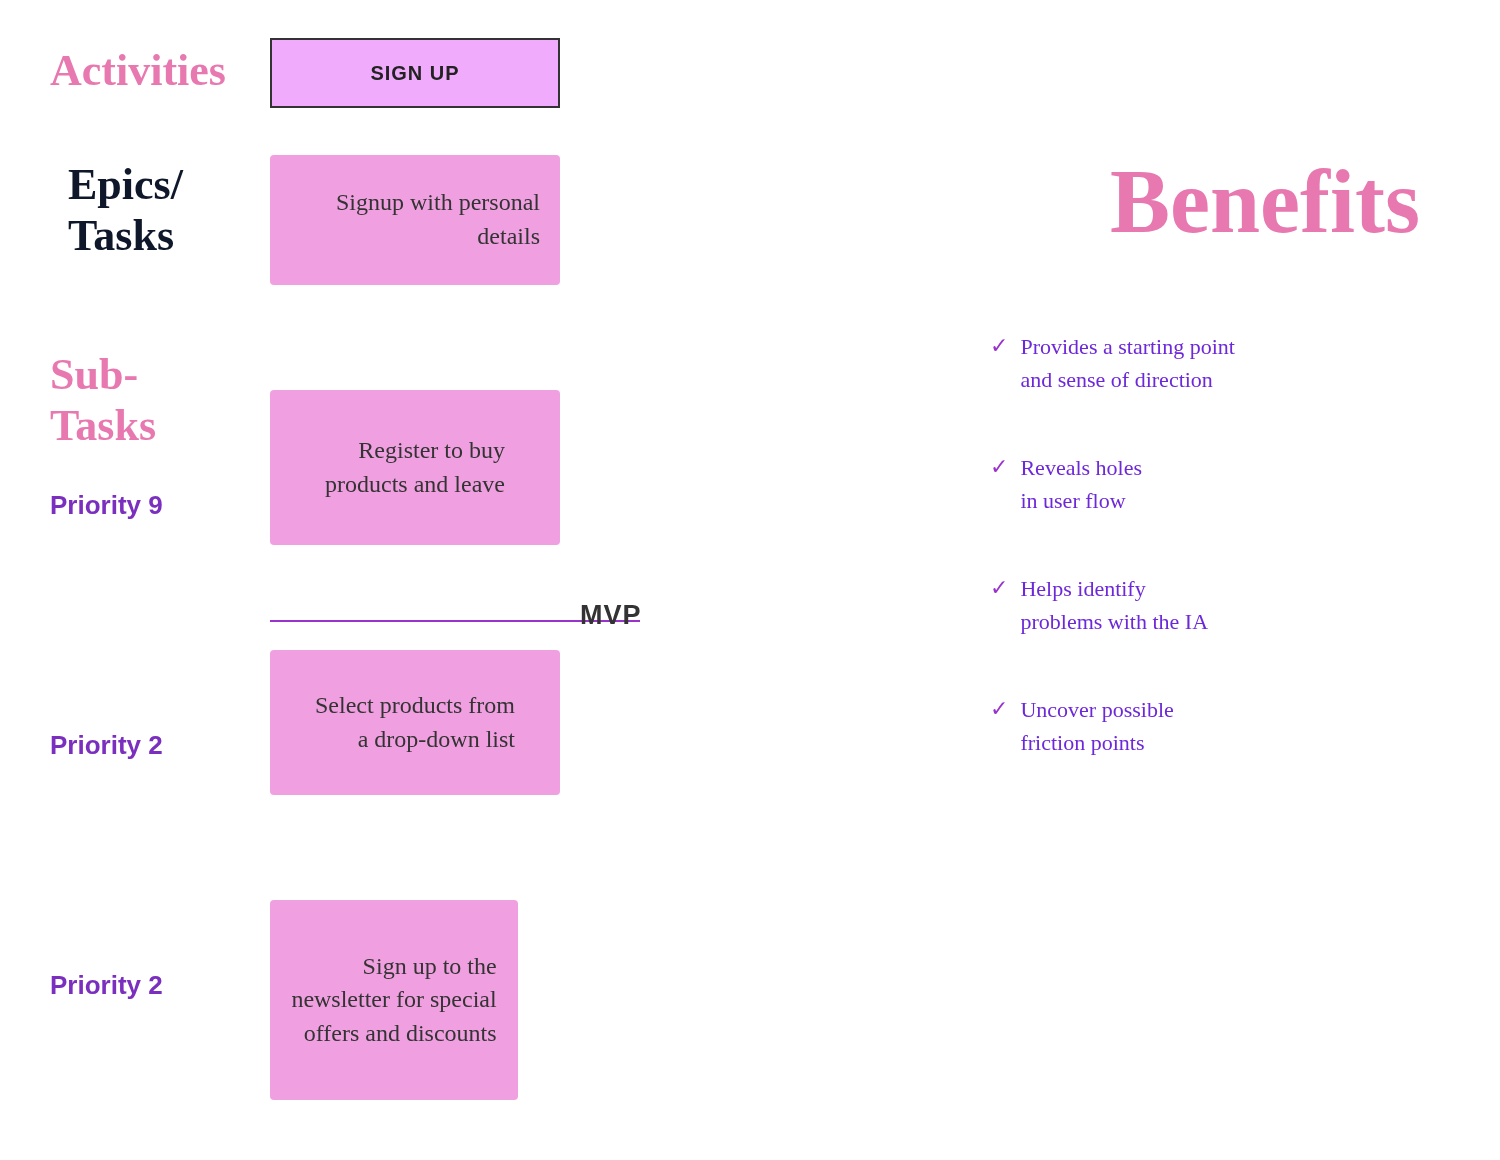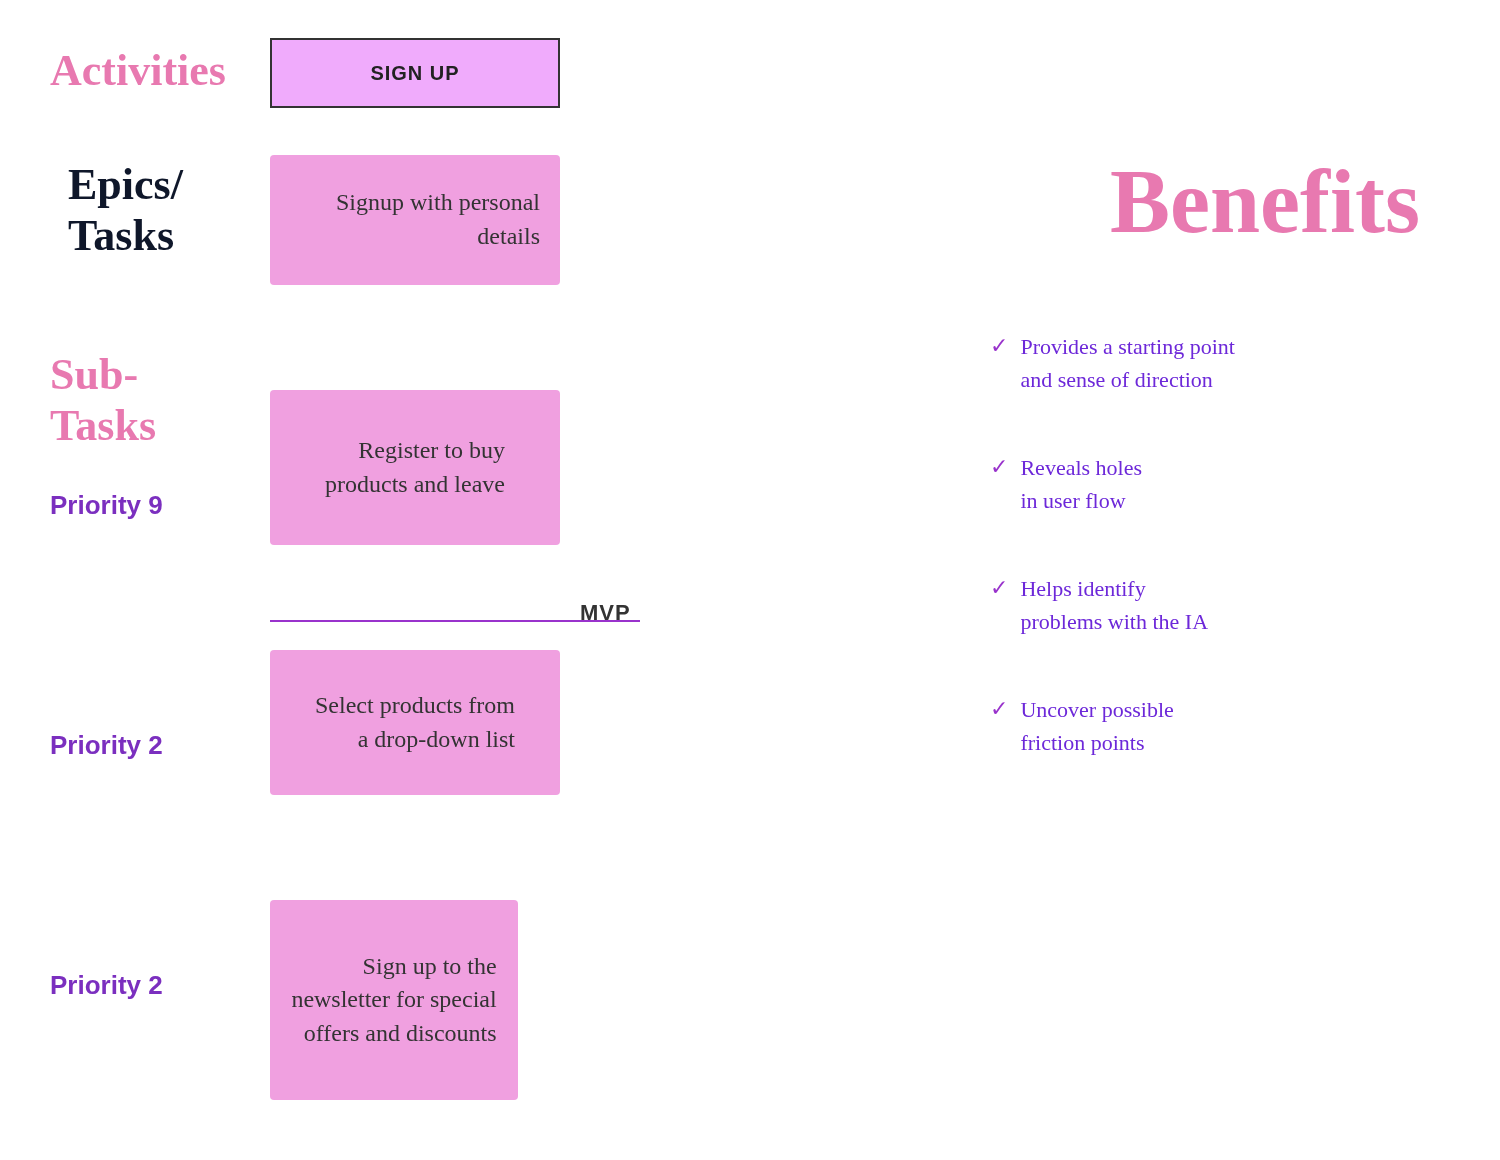--- a/index.html
+++ b/index.html
@@ -158,21 +158,21 @@
       top: 620px;
       width: 370px;
       height: 2px;
       background: #9933cc;
     }
 
     .mvp-label {
       position: absolute;
       left: 580px;
       top: 600px;
-      font-size: 22px;
+      font-size: 27px;
       font-weight: bold;
       color: #333;
       letter-spacing: 1px;
     }
 
     
     .benefits-title {
       position: absolute;
       right: 80px;
       top: 150px;

